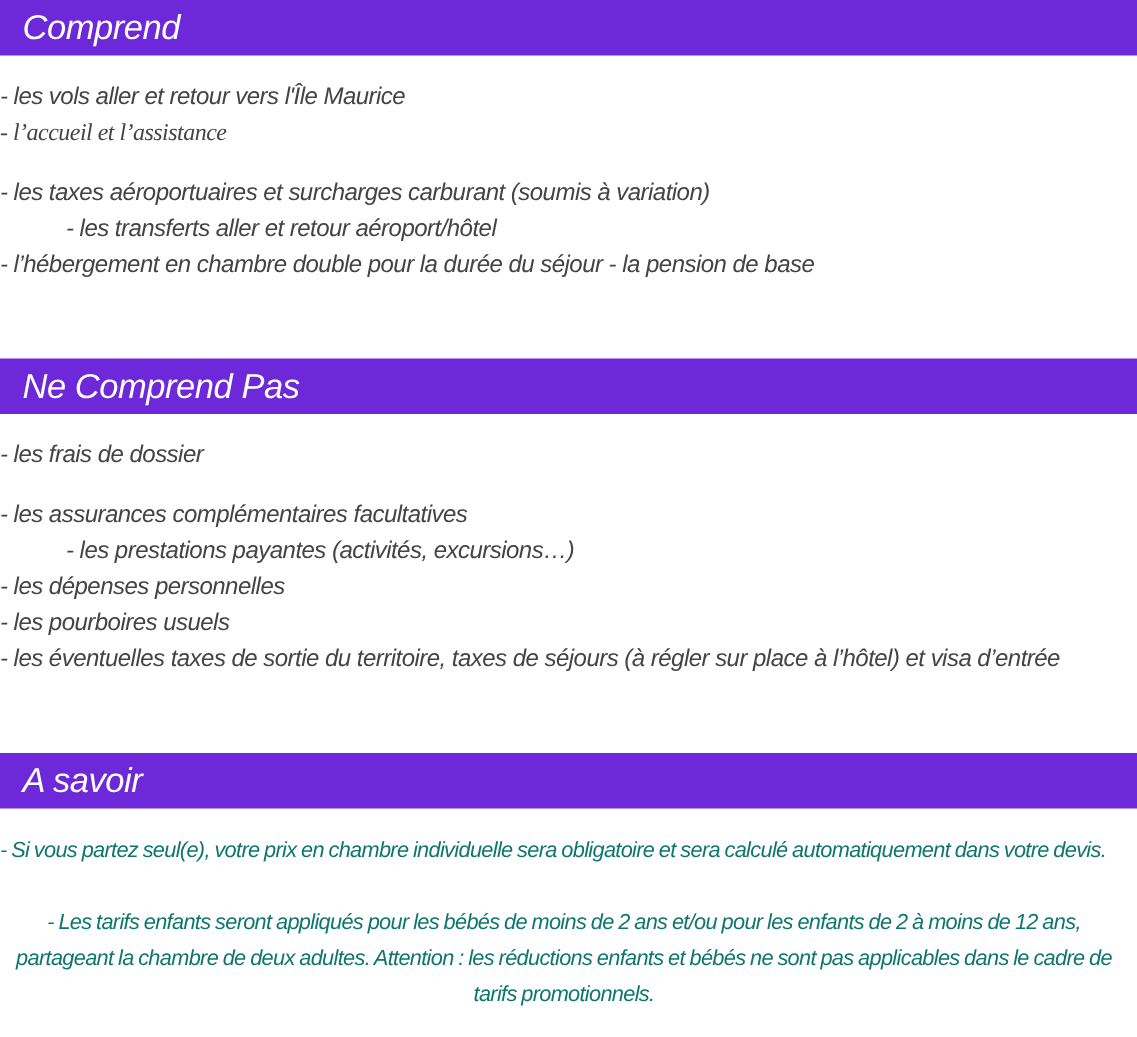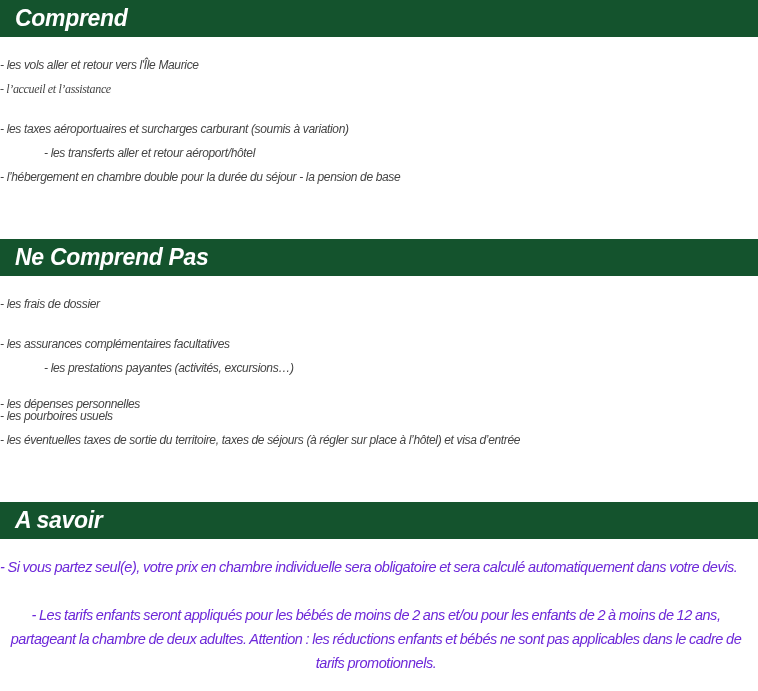--- a/index.html
+++ b/index.html
@@ -12,47 +12,47 @@
       height: 691px;
       overflow: hidden;
       position: relative;
       font-family: "Liberation Sans", "DejaVu Sans", sans-serif;
     }
     .banner {
       position: absolute;
       left: 0;
       width: 758px;
       height: 37px;
-      background: #14532d;
+      background: #6d28d9;
       color: #ffffff;
       box-sizing: border-box;
       padding-left: 15px;
       font-style: italic;
-      font-weight: bold;
+      font-weight: normal;
       font-size: 23px;
       line-height: 37px;
       letter-spacing: -0.3px;
     }
     .text-line {
       position: absolute;
       left: 0;
       font-style: italic;
-      font-size: 12px;
+      font-size: 16px;
       color: #444444;
       white-space: nowrap;
       letter-spacing: -0.35px;
       line-height: 24px;
     }
     .para {
       position: absolute;
       left: 0;
       width: 752px;
       font-style: italic;
       font-size: 14.5px;
-      color: #6d28d9;
+      color: #0f766e;
       line-height: 24px;
       letter-spacing: -0.45px;
       word-spacing: -0.5px;
       margin: 0;
     }
   </style>
 </head>
 <body>
 
 <div class="banner" style="top:0px;">
@@ -63,21 +63,21 @@
 <div class="text-line" style="top:117px;">- les taxes aéroportuaires et surcharges carburant (soumis à variation)</div>
 <div class="text-line" style="top:141px;padding-left:44px;">- les transferts aller et retour aéroport/hôtel</div>
 <div class="text-line" style="top:165px;">- l’hébergement en chambre double pour la durée du séjour - la pension de base</div>
 
 <div class="banner" style="top:239px;">
   <span>Ne Comprend Pas</span>
 </div>
 <div class="text-line" style="top:292px;">- les frais de dossier</div>
 <div class="text-line" style="top:332px;">- les assurances complémentaires facultatives</div>
 <div class="text-line" style="top:356px;padding-left:44px;">- les prestations payantes (activités, excursions…)</div>
-<div class="text-line" style="top:392px;">- les dépenses personnelles</div>
+<div class="text-line" style="top:380px;">- les dépenses personnelles</div>
 <div class="text-line" style="top:404px;">- les pourboires usuels</div>
 <div class="text-line" style="top:428px;">- les éventuelles taxes de sortie du territoire, taxes de séjours (à régler sur place à l’hôtel) et visa d’entrée</div>
 
 <div class="banner" style="top:502px;">
   <span>A savoir</span>
 </div>
 <p class="para" style="top:555px;">- Si vous partez seul(e), votre prix en chambre individuelle sera obligatoire et sera calculé automatiquement dans votre devis.</p>
 <p class="para" style="top:603px;text-align:center;">- Les tarifs enfants seront appliqués pour les bébés de moins de 2 ans et/ou pour les enfants de 2 à moins de 12 ans, partageant la chambre de deux adultes. Attention : les réductions enfants et bébés ne sont pas applicables dans le cadre de tarifs promotionnels.</p>
 
 </body></html>

